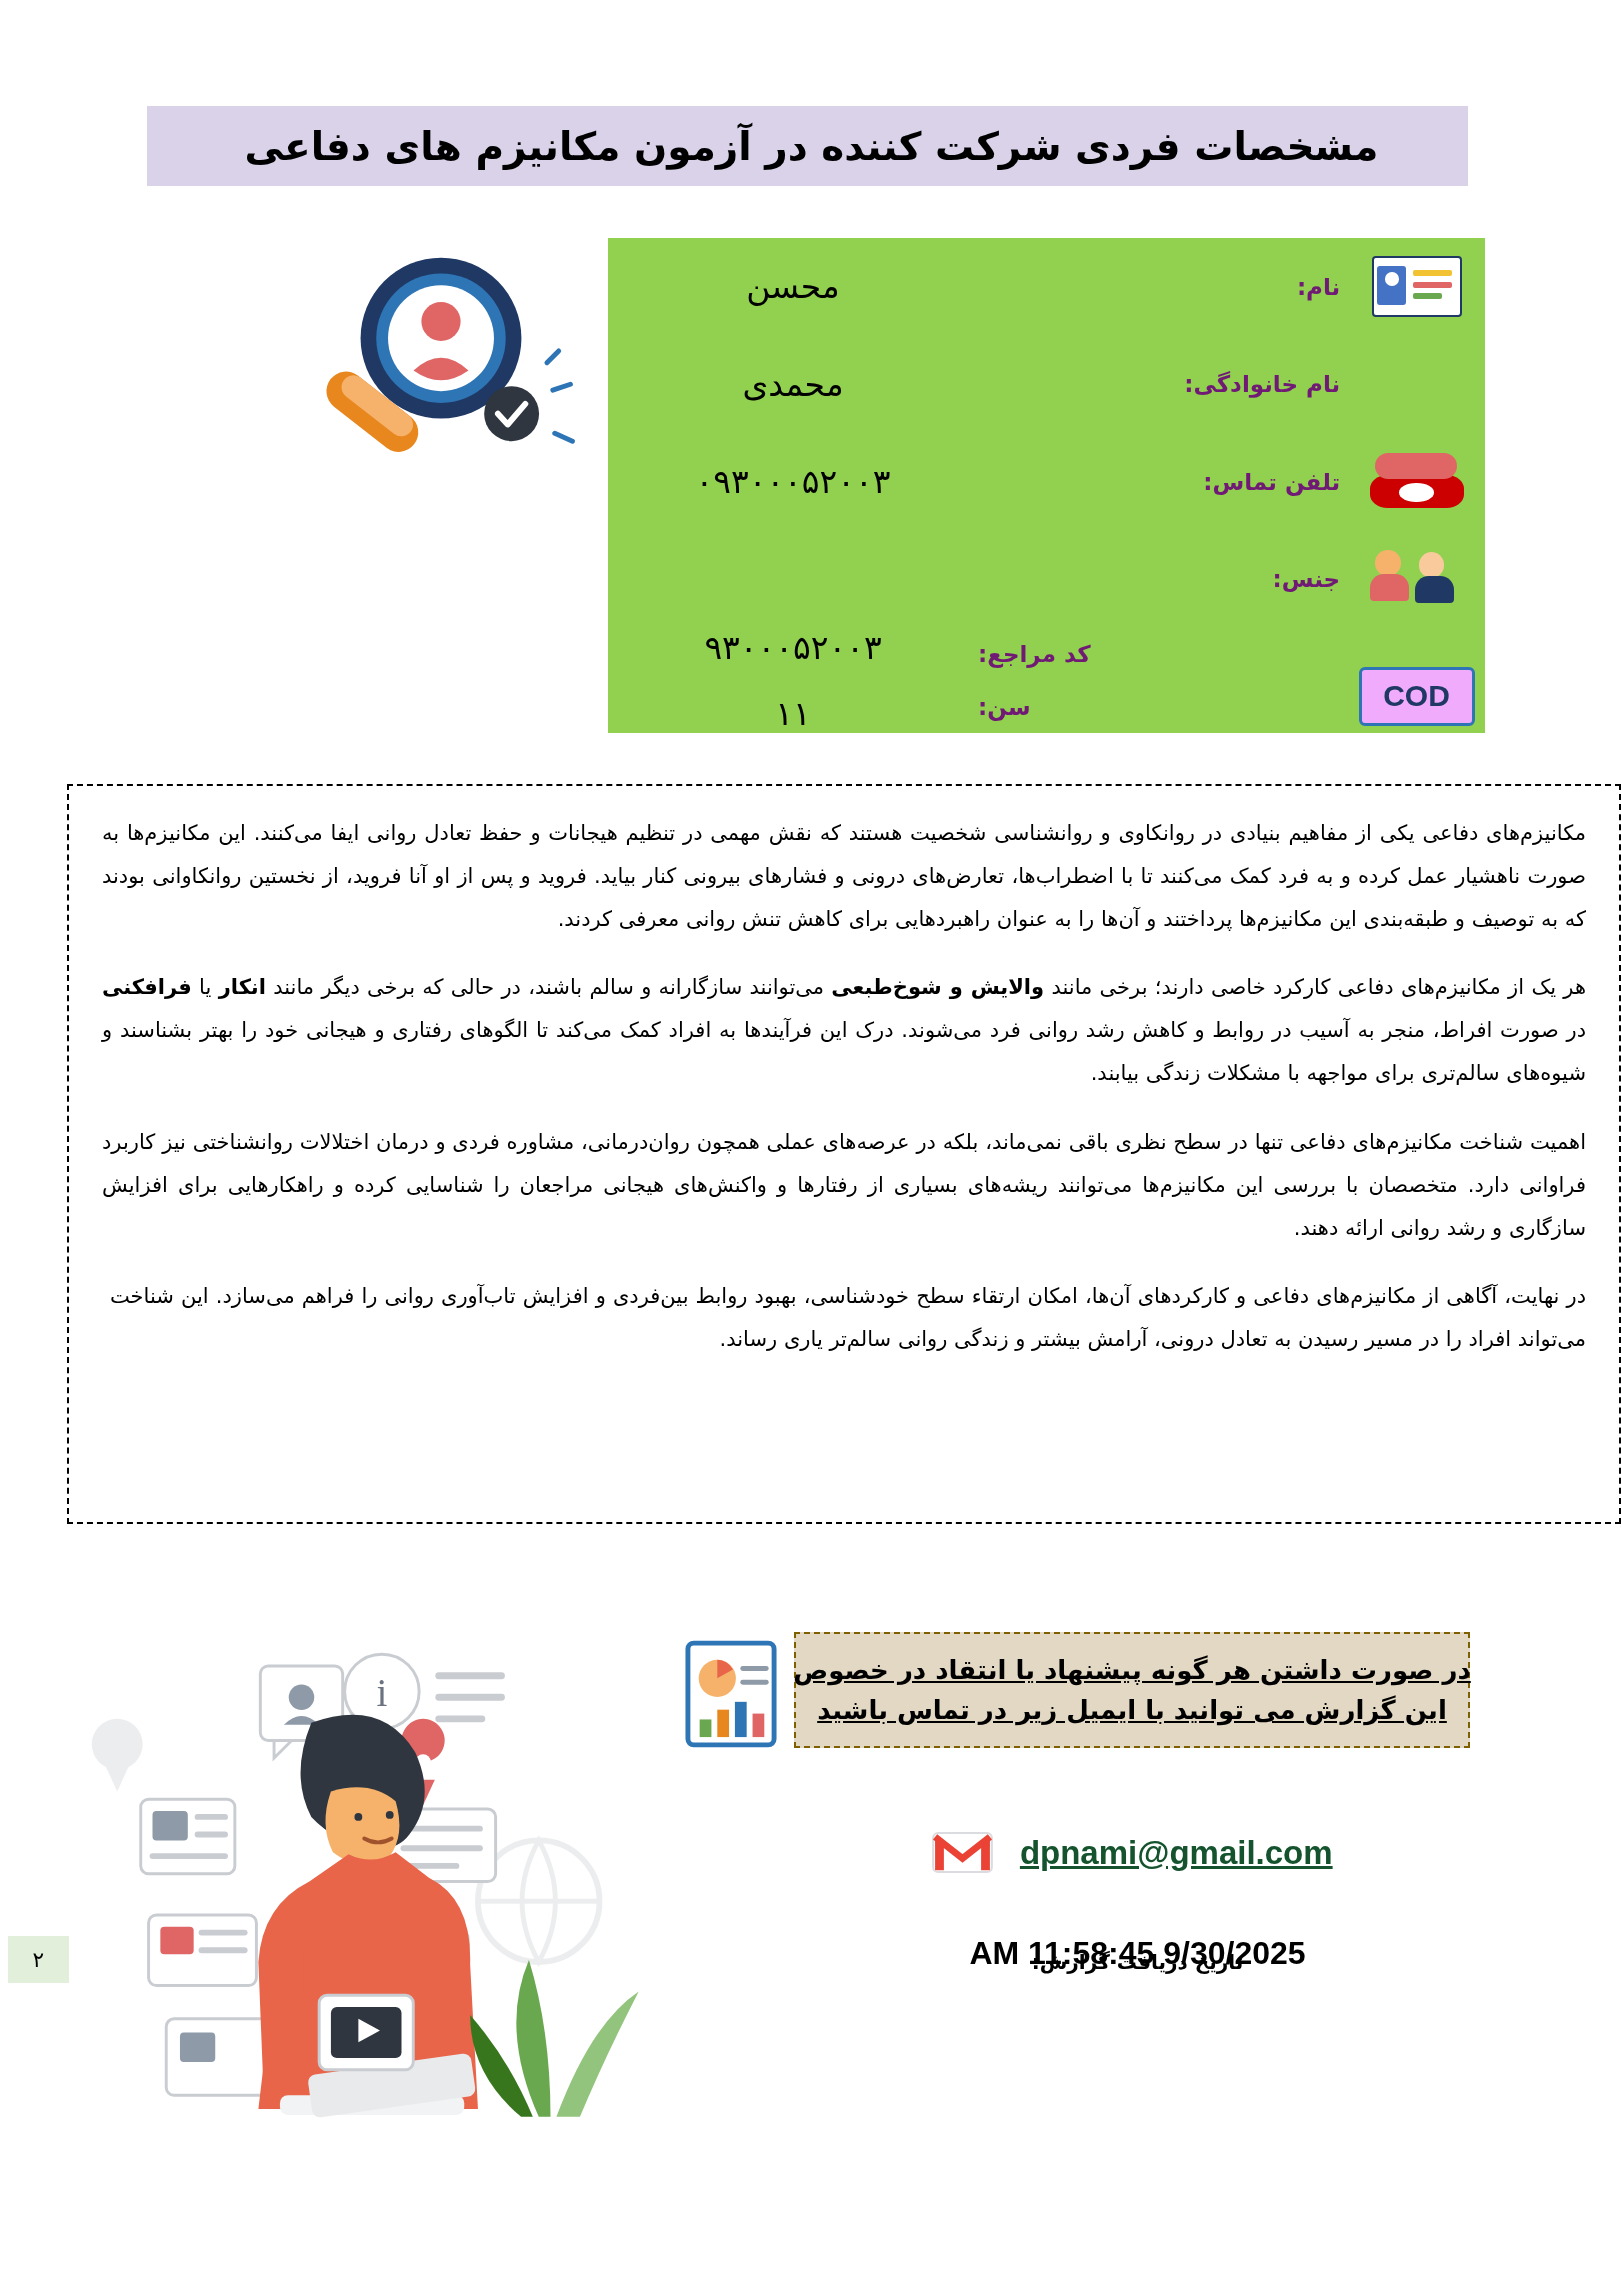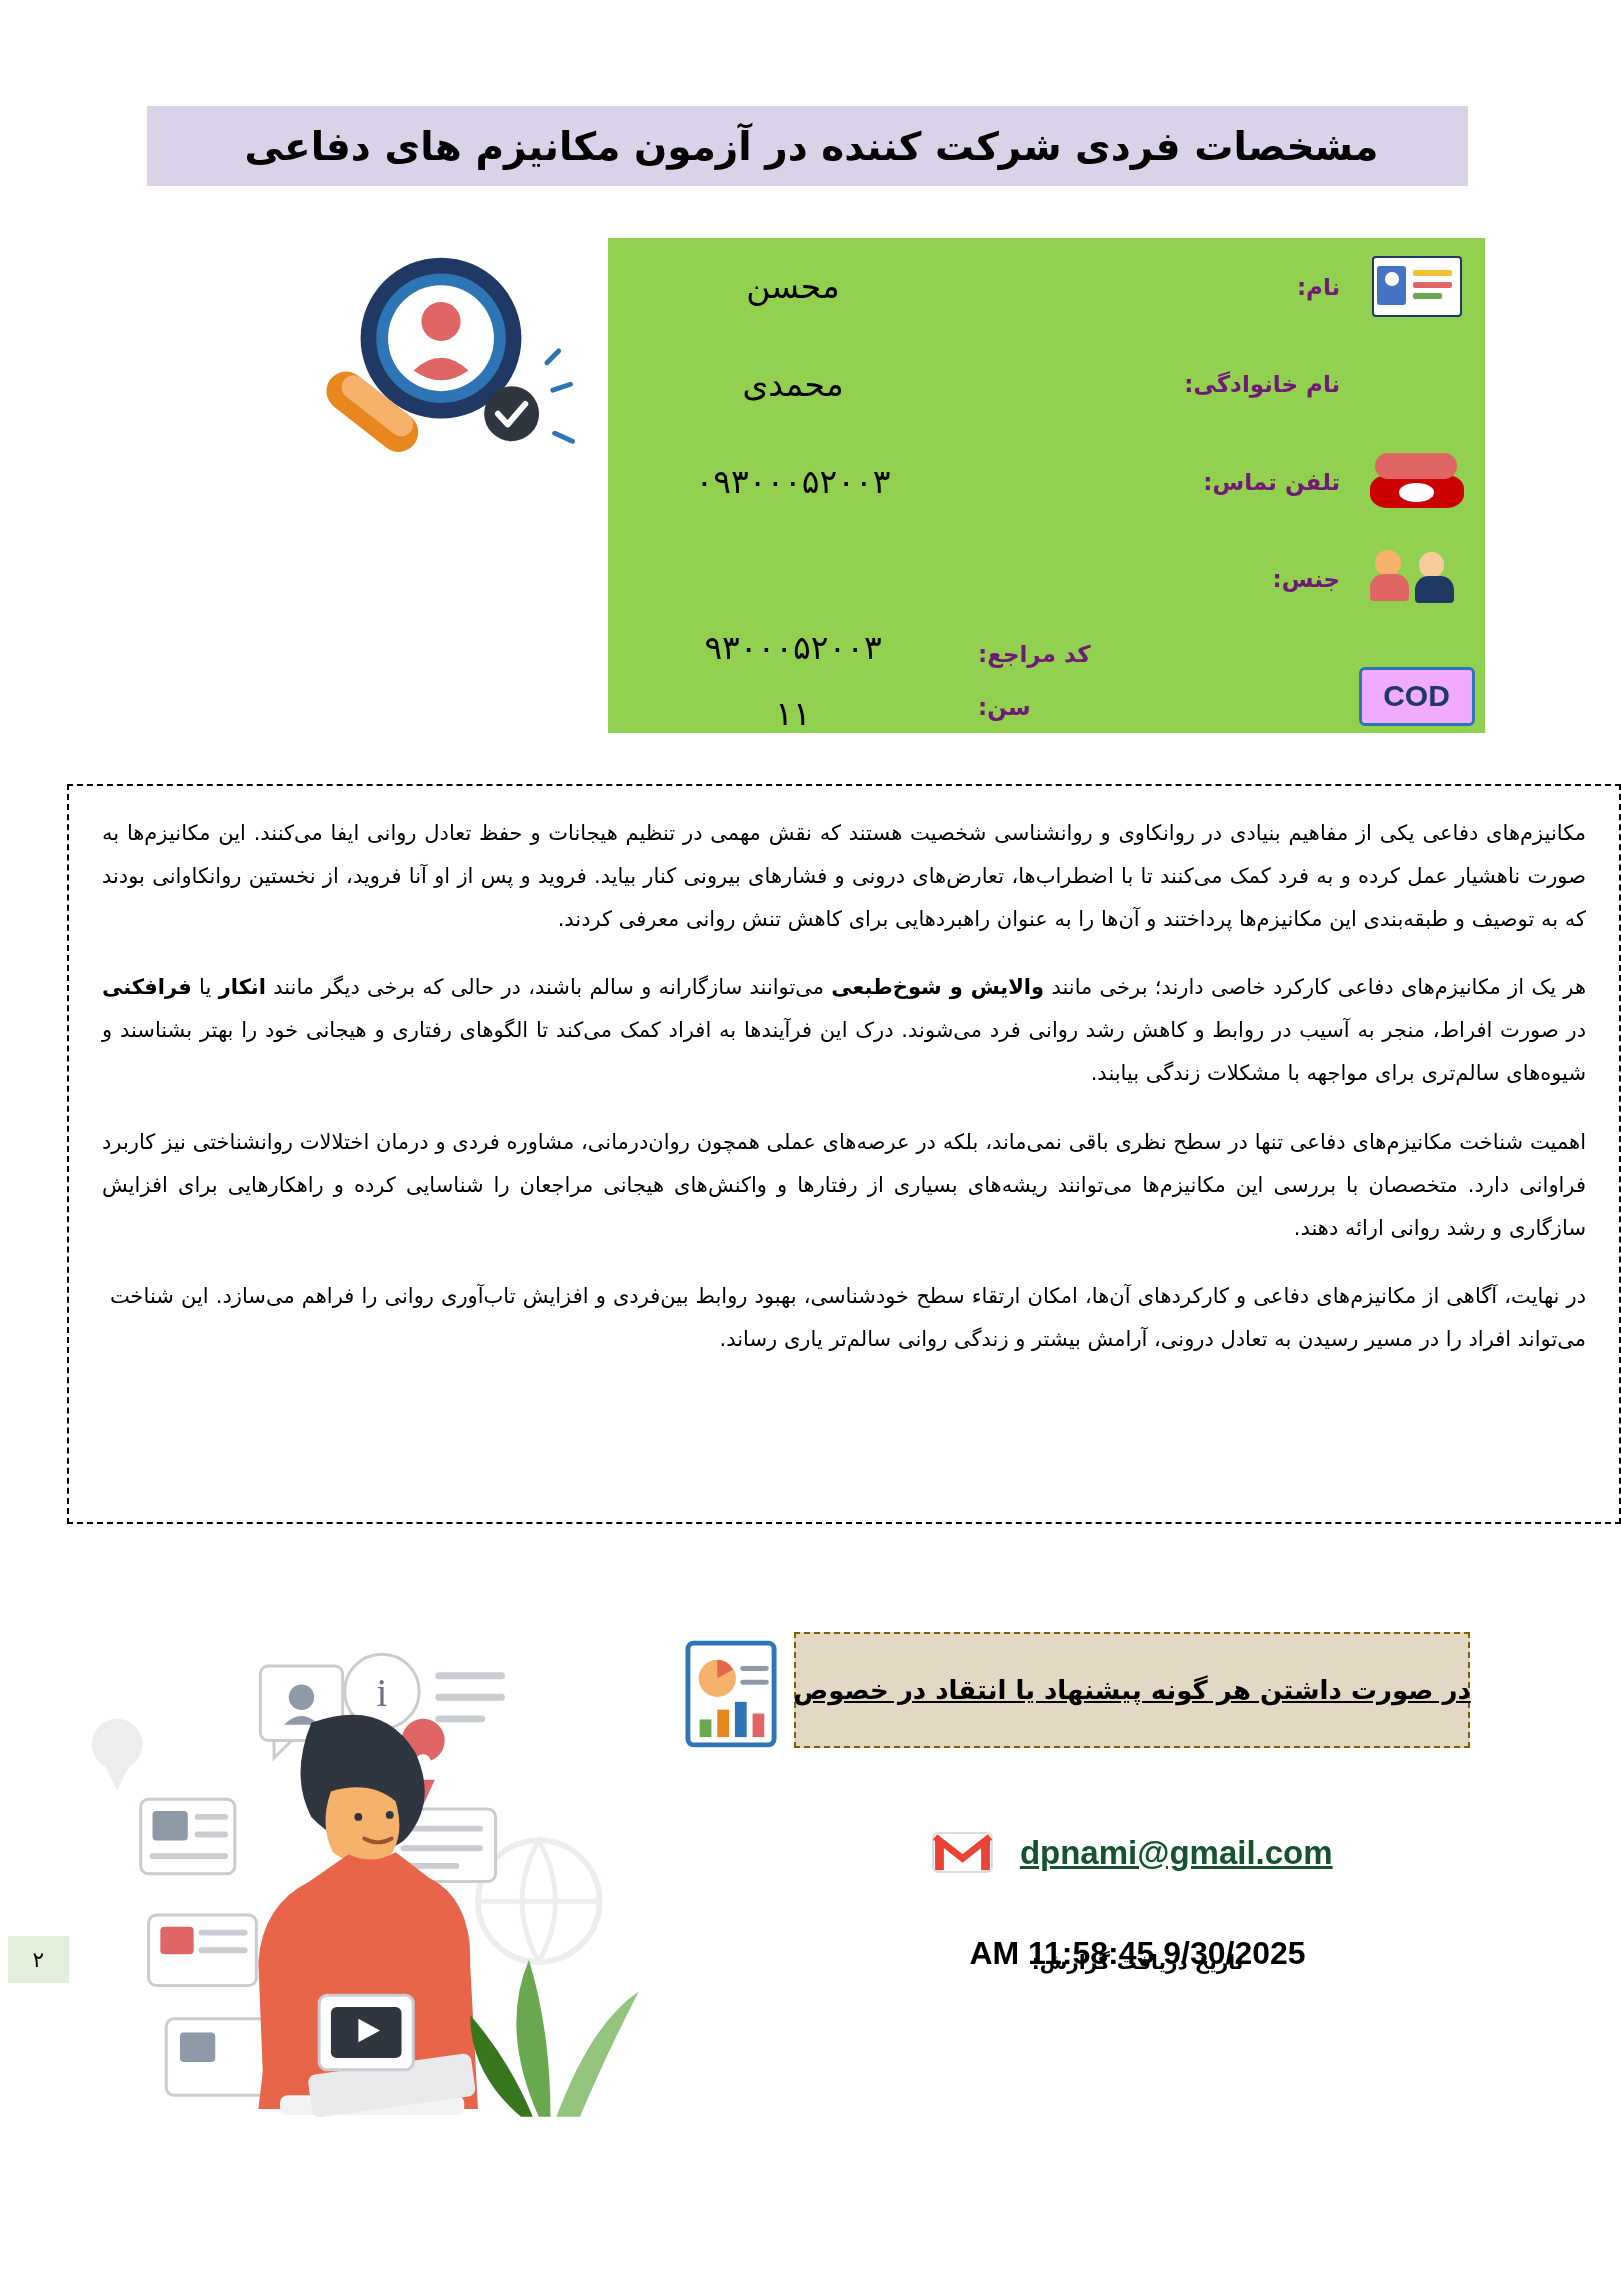--- a/index.html
+++ b/index.html
@@ -432,20 +432,21 @@
     <g fill="#6aa84f">
       <path d="M470 520 q-40 -90 -10 -160 q22 72 22 160z"></path>
       <path d="M488 520 q36 -96 84 -128 q-34 66 -60 128z" fill="#93c47d"></path>
       <path d="M452 520 q-52 -44 -52 -104 q40 46 64 104z" fill="#38761d"></path>
     </g>
   </svg>
 </div>
 
 <div id="contact-note">
   <div class="line">در صورت داشتن هر گونه پیشنهاد یا انتقاد در خصوص</div>
+  <div class="line">این گزارش می توانید با ایمیل زیر در تماس باشید</div>
 </div>
 
 <div style="position:absolute; top:1639px; left:684px; width:94px; height:110px;">
   <svg width="94" height="110" viewBox="0 0 96 112" aria-hidden="true">
     <rect x="4" y="4" width="88" height="104" rx="6" fill="#ffffff" stroke="#2e75b6" stroke-width="5"></rect>
     <circle cx="34" cy="40" r="19" fill="#f6b26b"></circle>
     <path d="M34 40 l0 -19 a19 19 0 0 1 16 10z" fill="#e8654a"></path>
     <g stroke="#8e9aa8" stroke-width="5" stroke-linecap="round">
       <line x1="60" y1="30" x2="84" y2="30"></line>
       <line x1="60" y1="44" x2="84" y2="44"></line>

